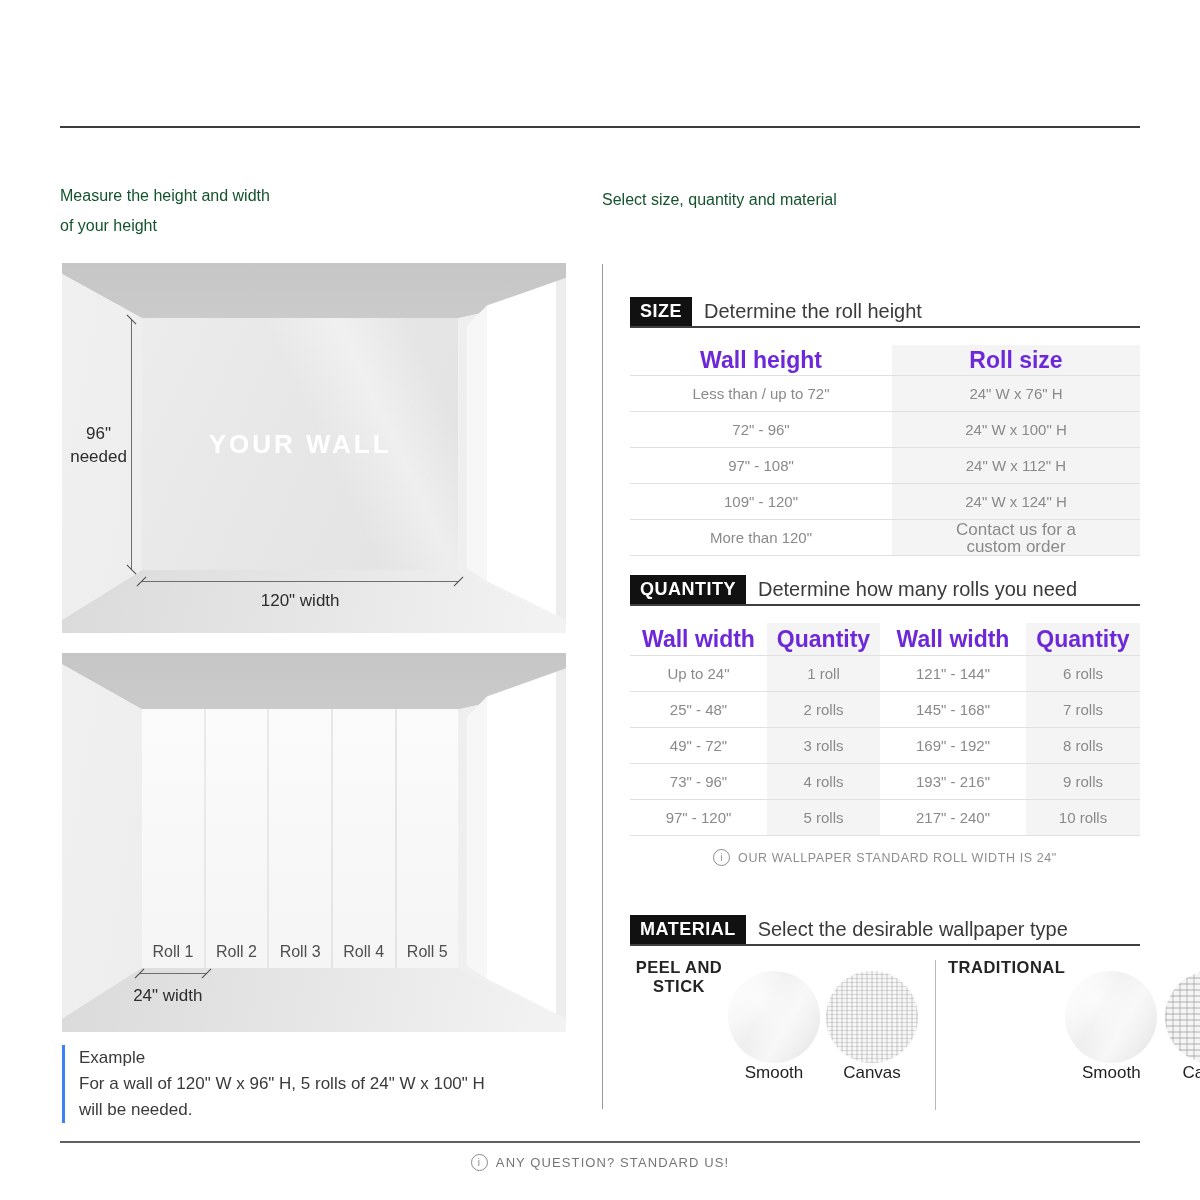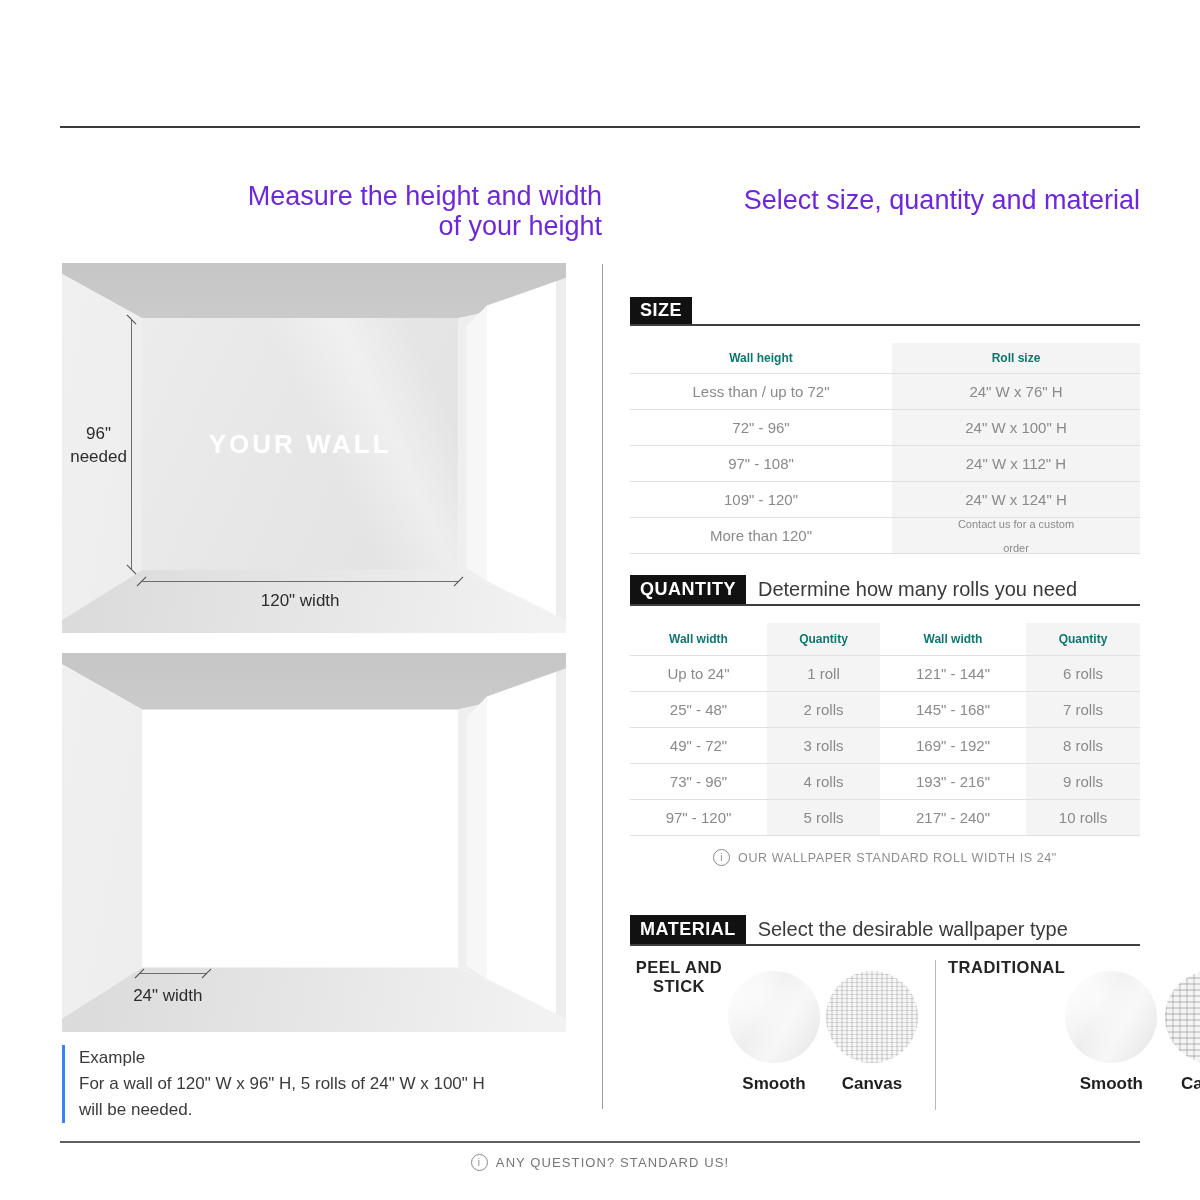--- a/index.html
+++ b/index.html
@@ -4,21 +4,21 @@
 <style>
   html,body{margin:0;padding:0;background:#ffffff;}
   .page{position:relative;width:1200px;height:1200px;background:#fff;overflow:hidden;
         font-family:"Liberation Sans", sans-serif;color:#1b1b1b;}
 
   
   .title{position:absolute;top:44px;left:0;width:100%;text-align:center;
          font-size:43px;font-weight:400;letter-spacing:14px;color:#1a1a1a;white-space:nowrap;}
   .title-rule{position:absolute;top:126px;left:60px;width:1080px;height:2px;background:#3b3b3b;}
 
-  .col-heading{position:absolute;text-align:right;font-size:27px;line-height:30px;color:#6d28d9;}
+  .col-heading{position:absolute;text-align:left;font-size:16px;line-height:30px;color:#14532d;}
   .col-heading.left{top:181px;left:60px;width:542px;}
   .col-heading.right{top:185px;left:602px;width:538px;}
 
   .center-divider{position:absolute;left:602px;top:264px;width:1px;height:845px;background:#9a9a9a;}
 
   
   .room{position:absolute;left:62px;width:504px;background:#fff;overflow:hidden;}
   .room.one{top:263px;height:370px;}
   .room.two{top:653px;height:379px;}
   .room .layer{position:absolute;inset:0;}
@@ -74,23 +74,23 @@
   .sec-head{display:flex;align-items:stretch;border-bottom:2px solid #3f3f3f;}
   .tag{background:#111111;color:#ffffff;font-weight:700;font-size:18px;letter-spacing:.5px;
         padding:3px 10px;display:flex;align-items:center;}
   .subtitle{font-size:20px;color:#3a3a3a;padding:3px 0 3px 12px;display:flex;align-items:center;}
 
   .grid{display:grid;margin-top:17px;border-bottom:1px solid #e0e0e0;}
   .grid.size-grid{grid-template-columns:262px 248px;grid-template-rows:30px repeat(5,36px);}
   .grid.qty-grid{grid-template-columns:137px 113px 146px 114px;grid-template-rows:32px repeat(5,36px);}
   .cell{display:flex;align-items:center;justify-content:center;font-size:15px;color:#8a8a8a;
         border-top:1px solid #e0e0e0;text-align:center;}
-  .cell.head{font-size:12px;font-weight:700;color:#0f766e;border-top:none;}
+  .cell.head{font-size:23px;font-weight:700;color:#6d28d9;border-top:none;}
   .cell.alt{background:#f4f4f4;}
-  .cell.small{font-size:11px;line-height:24px;padding:2px 62px;}
+  .cell.small{font-size:17px;line-height:17px;padding:2px 62px;}
 
   .note{margin-top:13px;display:flex;align-items:center;justify-content:center;gap:8px;
         font-size:12.5px;letter-spacing:.6px;color:#8e8e8e;}
   .info-circle{display:inline-flex;width:15px;height:15px;border:1px solid #8a8a8a;border-radius:50%;
         align-items:center;justify-content:center;font-size:10px;color:#8a8a8a;flex:0 0 auto;}
 
   
   .groups{position:relative;margin-top:12px;display:flex;justify-content:space-between;}
   .group{display:flex;flex-direction:row;}
   .group.peel{width:288px;} .group.trad{width:192px;}
@@ -104,21 +104,21 @@
         radial-gradient(circle at 35% 30%,#fafafa 0%,#f0f0f0 45%,#e8e8e8 100%);}
   .tex-fabric{background-color:#f3f3f3;background-image:
         repeating-linear-gradient(0deg,rgba(175,175,175,.3) 0 1px,transparent 1px 3px),
         repeating-linear-gradient(90deg,rgba(175,175,175,.3) 0 1px,transparent 1px 3px);}
   .tex-canvas{background-color:#f7f7f7;background-image:
         repeating-linear-gradient(0deg,rgba(145,145,145,.3) 0 1px,transparent 1px 4px),
         repeating-linear-gradient(90deg,rgba(145,145,145,.24) 0 2px,transparent 2px 5px);}
   .tex-canvas-coarse{background-color:#f5f5f5;background-image:
         repeating-linear-gradient(0deg,rgba(135,135,135,.32) 0 2px,transparent 2px 6px),
         repeating-linear-gradient(90deg,rgba(135,135,135,.26) 0 2px,transparent 2px 7px);}
-  .swatch-label{margin-top:11px;font-size:17px;font-weight:700;color:#1f1f1f;}
+  .swatch-label{font-size:17px;font-weight:400;color:#1f1f1f;}
   .group-divider{position:absolute;left:305px;top:2px;height:150px;width:1px;background:#b8b8b8;}
 
   
   .footer-rule{position:absolute;top:1141px;left:60px;width:1080px;height:2px;background:#606060;}
   .footer{position:absolute;top:1154px;left:0;width:100%;display:flex;align-items:center;
         justify-content:center;gap:8px;font-size:13px;letter-spacing:1.1px;color:#757575;}
 </style>
 </head>
 <body>
 
@@ -154,33 +154,53 @@
     <div class="width-label">120" width</div>
   </div>
 
   <div class="room two">
     <div class="layer ceiling"></div>
     <div class="layer left-wall"></div>
     <div class="layer floor"></div>
     <div class="layer right-wall"></div>
     <div class="layer window-jamb"></div>
     <div class="layer window-panes"></div>
+    <div class="back-wall">
+      <div class="panels">
+        <div class="panel">
+            <span>Roll 1</span>
+          </div>
+        <div class="panel">
+            <span>Roll 2</span>
+          </div>
+        <div class="panel">
+            <span>Roll 3</span>
+          </div>
+        <div class="panel">
+            <span>Roll 4</span>
+          </div>
+        <div class="panel">
+            <span>Roll 5</span>
+          </div>
+      </div>
+    </div>
     <div class="hdim"></div>
     <div class="width-label">24" width</div>
   </div>
 
   <div class="example">
     <div>Example</div>
     <div>For a wall of 120" W x 96" H, 5 rolls of 24" W x 100" H</div>
     <div>will be needed.</div>
   </div>
 
   <div class="section size">
     <div class="sec-head">
       <div class="tag">SIZE</div>
+      <div class="subtitle">Determine the roll height</div>
     </div>
     <div class="grid size-grid">
       <div class="cell head">Wall height</div>
       <div class="cell head alt">Roll size</div>
       <div class="cell">Less than / up to 72"</div>
       <div class="cell alt">24" W x 76" H</div>
       <div class="cell">72" - 96"</div>
       <div class="cell alt">24" W x 100" H</div>
       <div class="cell">97" - 108"</div>
       <div class="cell alt">24" W x 112" H</div>

